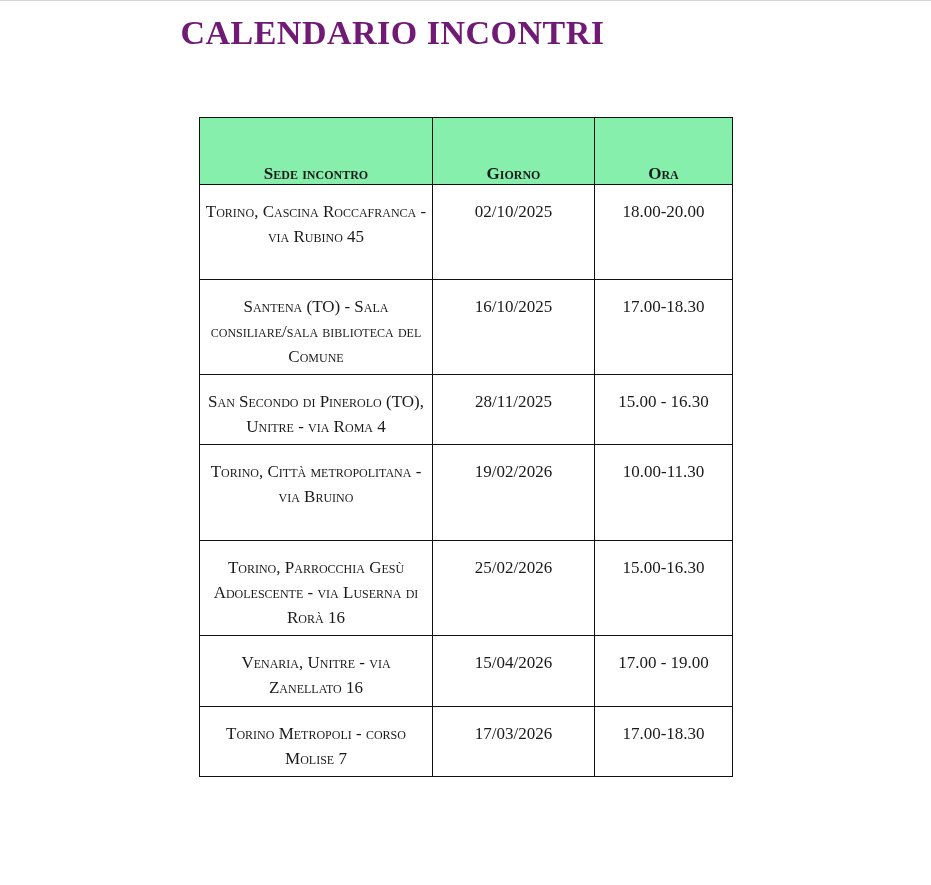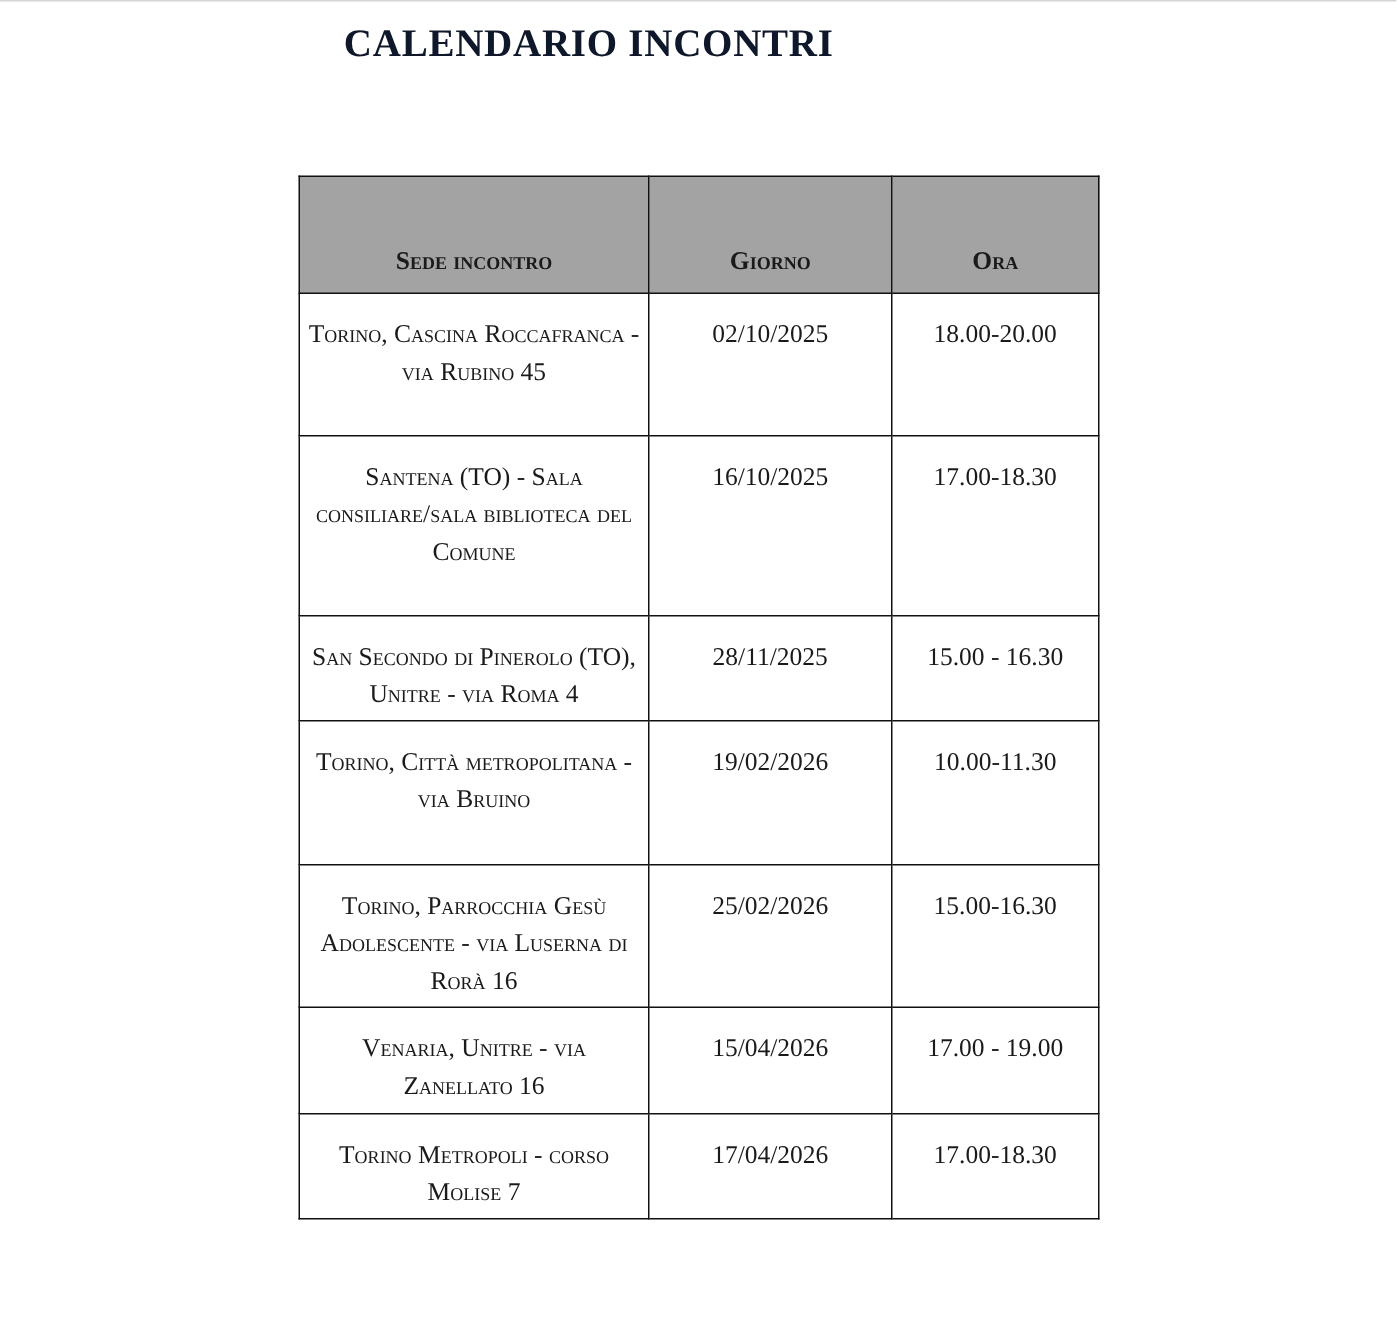--- a/index.html
+++ b/index.html
@@ -1,23 +1,23 @@
 <!DOCTYPE html>
 <html><head>
   <meta charset="utf-8">
   <style>
     html, body { margin: 0; padding: 0; background: #ffffff; }
     body { width: 931px; height: 885px; position: relative; overflow: hidden;
            font-family: "Liberation Serif", "DejaVu Serif", serif; color: #1a1a1a; }
     .topline { position: absolute; left: 0; top: 0; width: 931px; height: 1px; background: #d4d4d4; }
     .title { position: absolute; left: 0; top: 14px; width: 785px; text-align: center;
-             font-size: 26px; font-weight: bold; letter-spacing: 0.5px; color: #0f172a; }
+             font-size: 34px; font-weight: bold; letter-spacing: 0.5px; color: #701a75; }
     table { position: absolute; left: 199px; top: 117px; border-collapse: collapse; table-layout: fixed; }
     td, th { border: 1.5px solid #111; text-align: center; vertical-align: top; padding: 0; }
-    th { background: #a3a3a3; height: 66px; vertical-align: bottom; padding-bottom: 11px;
+    th { background: #86efac; height: 66px; vertical-align: bottom; 
          font-variant: small-caps; font-weight: bold; font-size: 17px; }
     td { font-size: 17px; line-height: 25px; padding-top: 14px; }
     td.sede { font-variant: small-caps; padding-left: 4px; padding-right: 4px; }
     col.c1 { width: 233px; } col.c2 { width: 162px; } col.c3 { width: 138px; }
   </style>
 </head>
 <body>
 
 <div class="topline"></div>
 <div class="title">CALENDARIO INCONTRI</div>
@@ -34,21 +34,21 @@
       <th>Giorno</th>
       <th>Ora</th>
     </tr>
   </thead>
   <tbody id="tbody">
       <tr style="height: 95px;">
         <td class="sede">Torino, Cascina Roccafranca - via Rubino 45</td>
         <td>02/10/2025</td>
         <td>18.00-20.00</td>
       </tr>
-      <tr style="height: 120px;">
+      <tr style="height: 95px;">
         <td class="sede">Santena (TO) - Sala consiliare/sala biblioteca del Comune</td>
         <td>16/10/2025</td>
         <td>17.00-18.30</td>
       </tr>
       <tr style="height: 70px;">
         <td class="sede">San Secondo di Pinerolo (TO), Unitre - via Roma 4</td>
         <td>28/11/2025</td>
         <td>15.00 - 16.30</td>
       </tr>
       <tr style="height: 96px;">
@@ -61,17 +61,17 @@
         <td>25/02/2026</td>
         <td>15.00-16.30</td>
       </tr>
       <tr style="height: 71px;">
         <td class="sede">Venaria, Unitre - via Zanellato 16</td>
         <td>15/04/2026</td>
         <td>17.00 - 19.00</td>
       </tr>
       <tr style="height: 70px; margin-top: 16px;">
         <td class="sede">Torino Metropoli - corso Molise 7</td>
-        <td>17/04/2026</td>
+        <td>17/03/2026</td>
         <td>17.00-18.30</td>
       </tr>
     </tbody>
 </table>
 
 </body></html>

